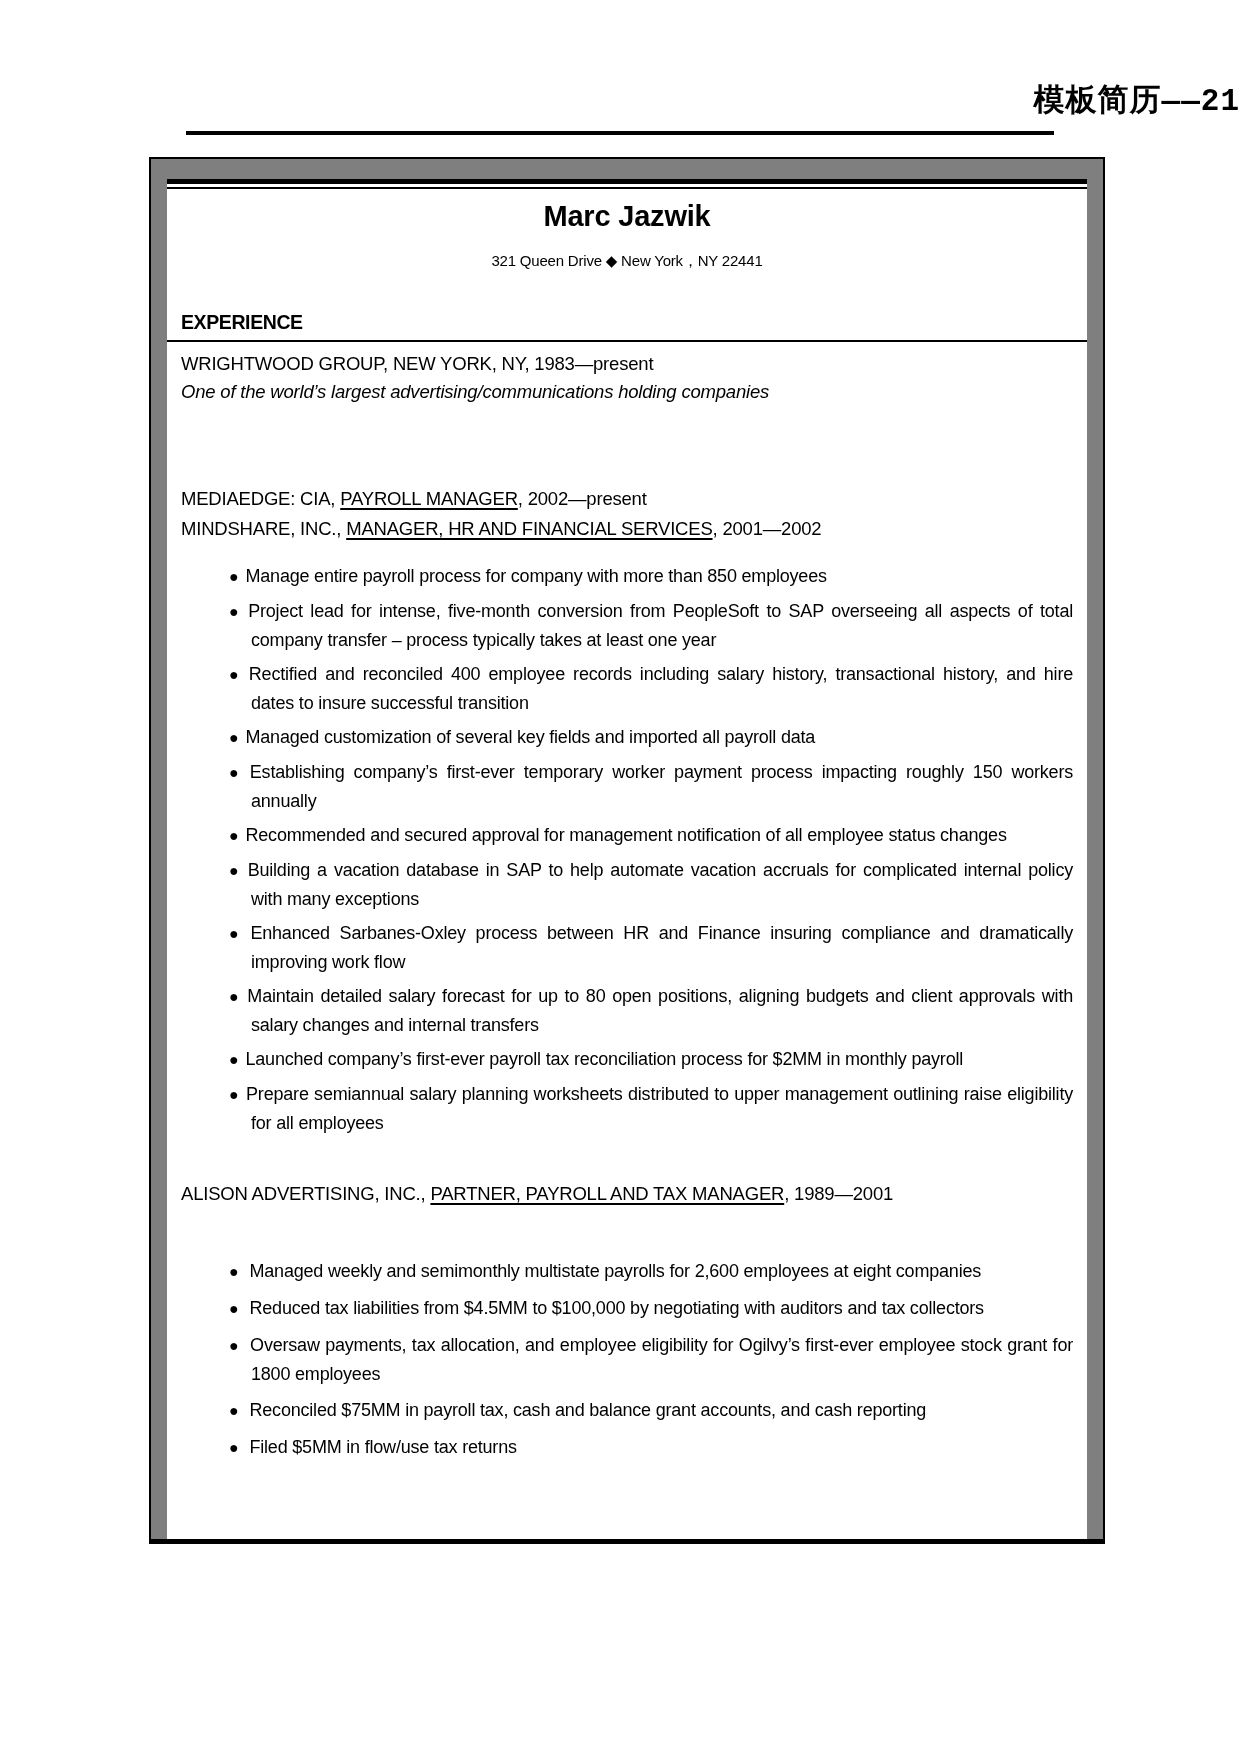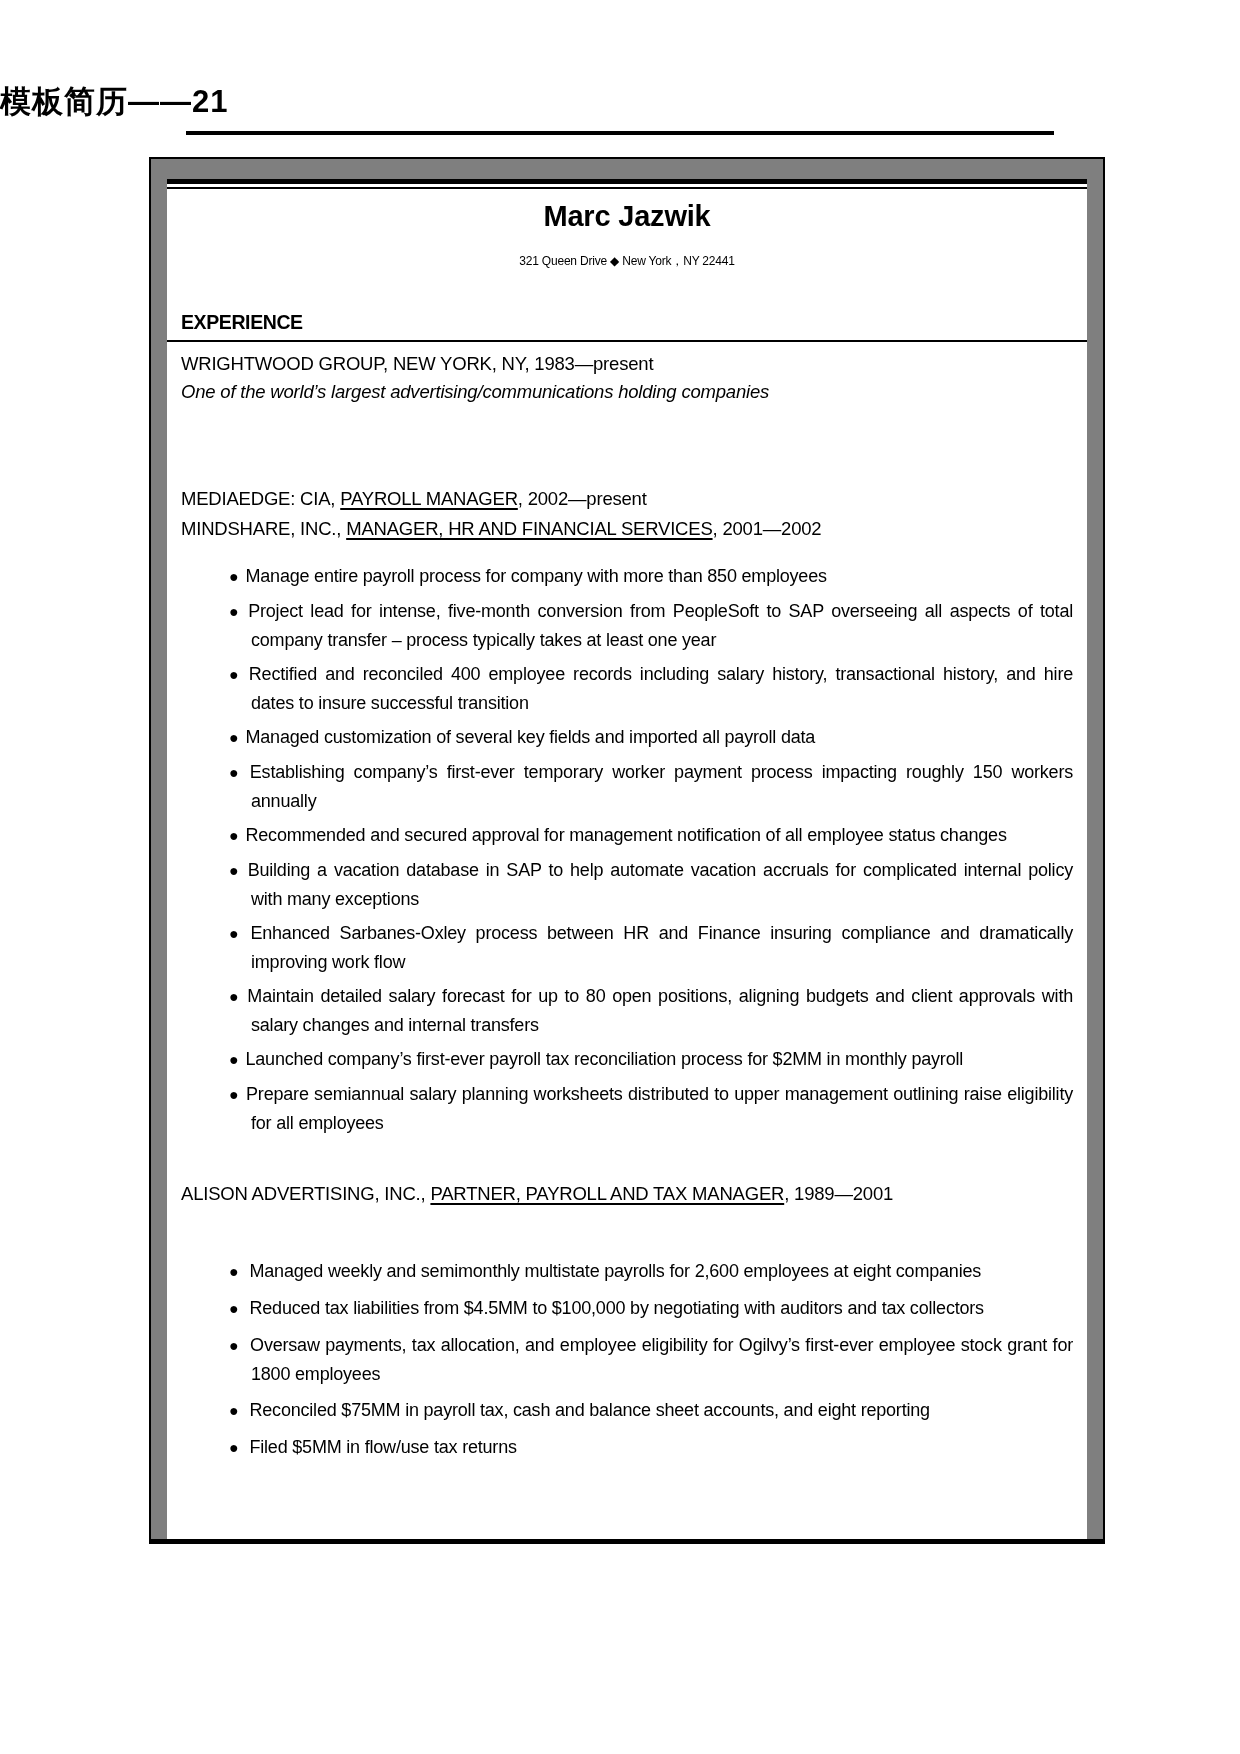--- a/index.html
+++ b/index.html
@@ -8,26 +8,26 @@
     width:1240px;height:1754px;
     margin:0 auto;
     background:#ffffff;
     font-family:"Liberation Sans","DejaVu Sans",sans-serif;
     color:#000;
     overflow:hidden;
   }
   
   .doc-title{
     margin:84px 0 0 0;
-    text-align:left;
+    text-align:right;
     font-size:31px;
     font-weight:bold;
     letter-spacing:1px;
     line-height:1.15;
-    font-family:Liberation Sans, sans-serif;
+    font-family:Liberation Mono, monospace;
   }
   .title-rule{
     width:868px;height:4px;background:#000;
     margin:11px auto 0 auto;
   }
   
   .frame{
     margin:22px 135px 0 149px;           
     border:2px solid #000;
     border-bottom:5px solid #000;
@@ -50,21 +50,21 @@
   }
   .name{
     margin-top:10px;
     text-align:center;
     font-size:29px;
     font-weight:bold;
     line-height:34px;
   }
   .contact{
     text-align:center;
-    font-size:12px;
+    font-size:15px;
     line-height:24px;
   }
   .contact.first{margin-top:16px;}
   .contact.second{margin-top:5px;}
   .exp-heading{
     margin-top:36px;
     font-size:19.5px;
     font-weight:bold;
     letter-spacing:-0.4px;
     line-height:26px;
@@ -165,21 +165,21 @@
         <div class="job job2">
           <p class="role-line"><span>ALISON ADVERTISING, INC., </span><span class="u">PARTNER, PAYROLL AND TAX MANAGER</span><span>, 1989—2001</span></p>
           <div class="bullets">
 
               <p><span class="glyph">●</span><span class="btext">Managed weekly and semimonthly multistate payrolls for 2,600 employees at eight companies</span></p>
 
               <p><span class="glyph">●</span><span class="btext">Reduced tax liabilities from $4.5MM to $100,000 by negotiating with auditors and tax collectors</span></p>
 
               <p><span class="glyph">●</span><span class="btext">Oversaw payments, tax allocation, and employee eligibility for Ogilvy’s first-ever employee stock grant for 1800 employees</span></p>
 
-              <p><span class="glyph">●</span><span class="btext">Reconciled $75MM in payroll tax, cash and balance sheet accounts, and eight reporting</span></p>
+              <p><span class="glyph">●</span><span class="btext">Reconciled $75MM in payroll tax, cash and balance grant accounts, and cash reporting</span></p>
 
               <p><span class="glyph">●</span><span class="btext">Filed $5MM in flow/use tax returns</span></p>
             </div>
         </div>
 
       </div>
     </div>
   </div>
 
 </div>

